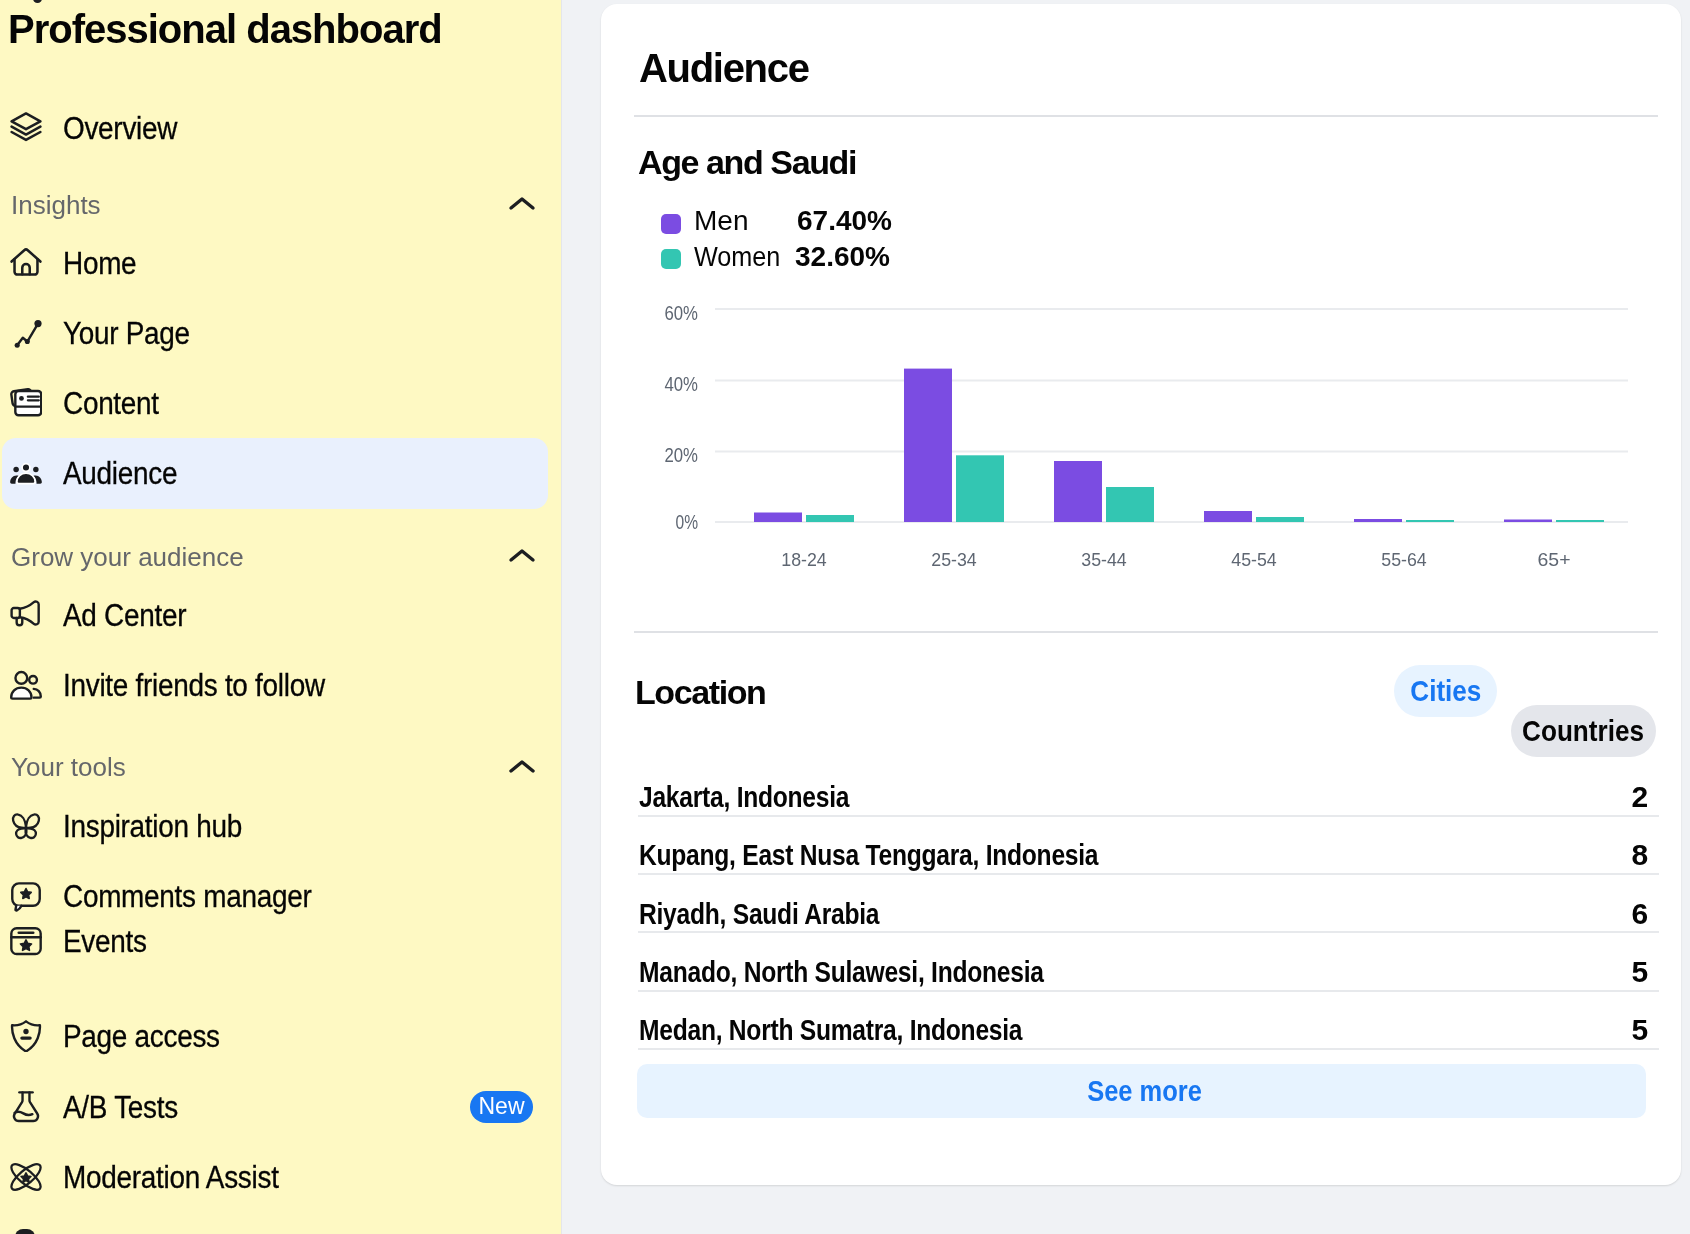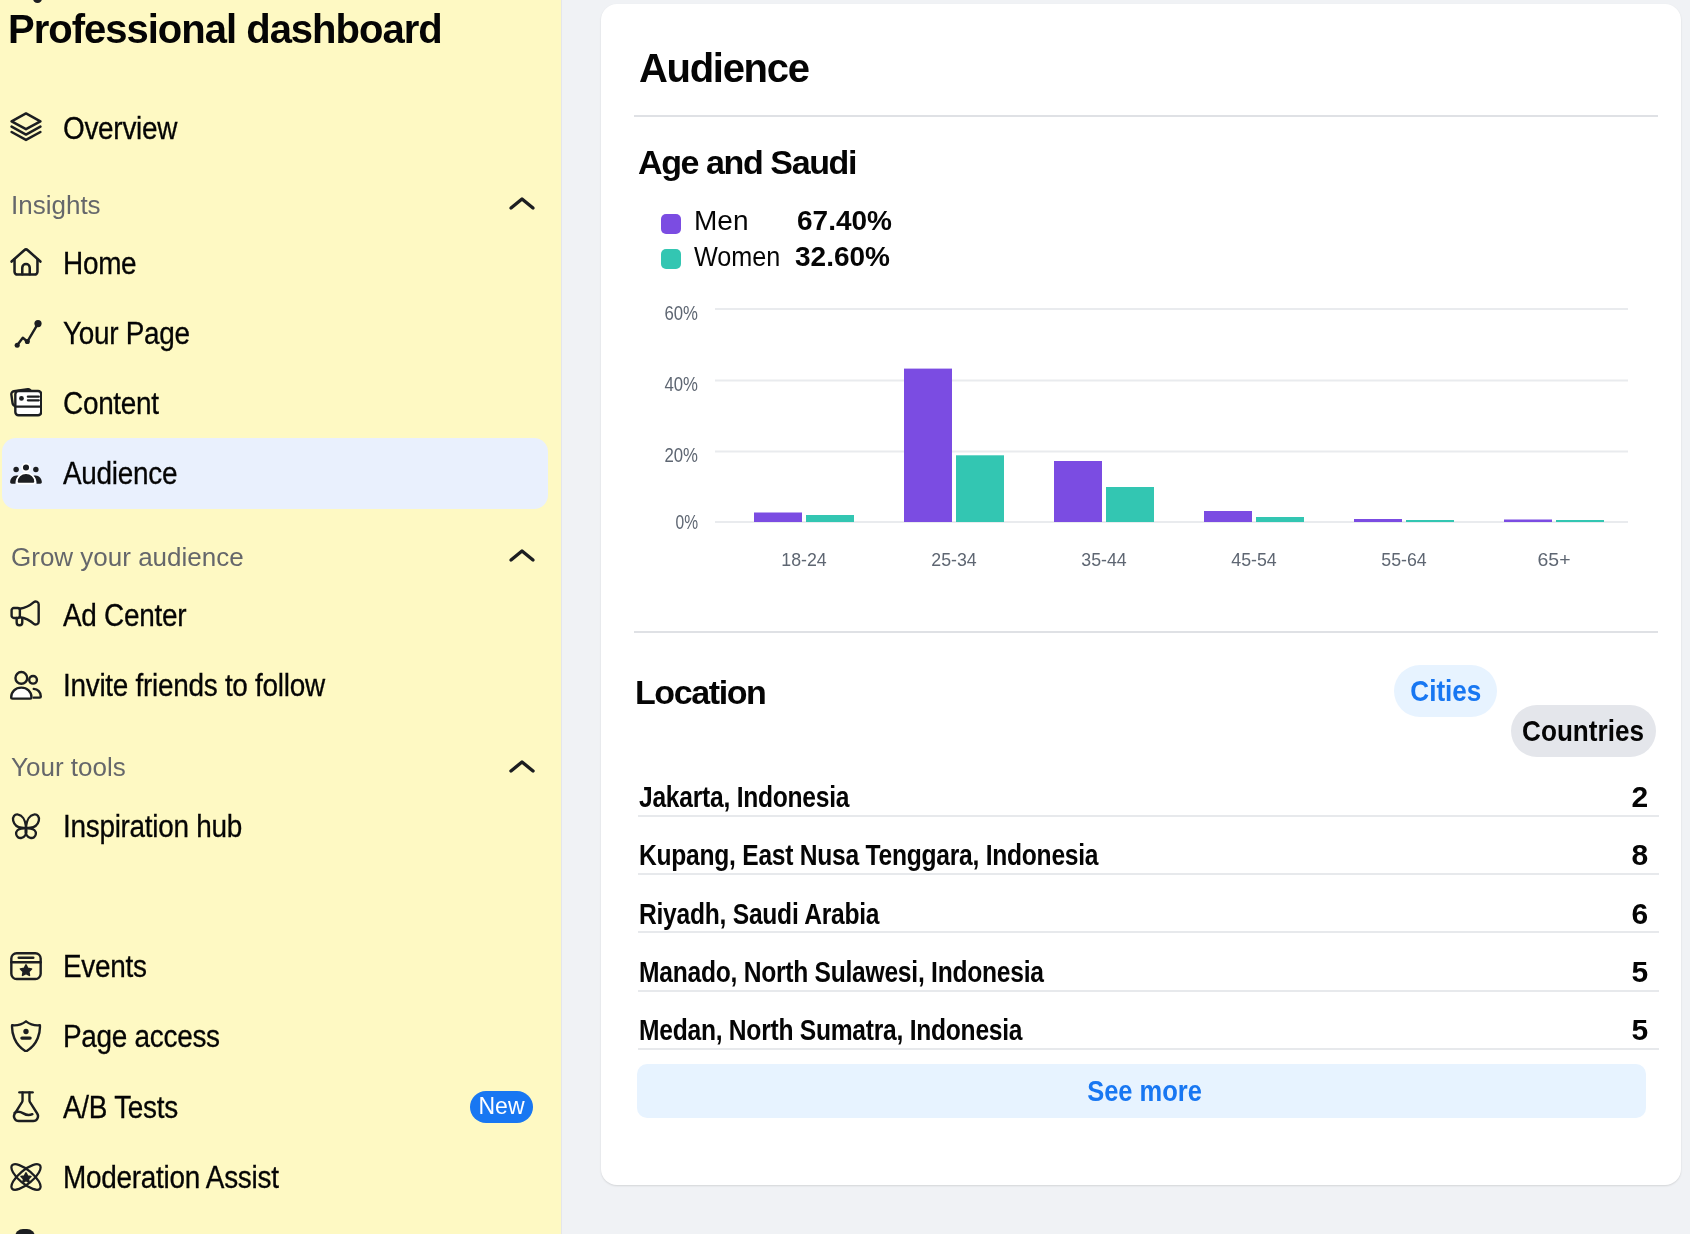--- a/index.html
+++ b/index.html
@@ -123,21 +123,29 @@
             <path d="M11.9 11.9C11.3 7.2 9 3.8 6.2 3.4 3.4 2.9 1.7 5.2 2.4 8c.7 2.8 3.3 5 6.4 5.3l3.1.3z"></path>
             <path d="M11.9 13.6l-3.2.3c-2.5.3-4.3 2.1-4.1 4.1.2 2 2.1 3.4 4.1 2.9 2.4-.55 4-2.95 3.6-5.5z"></path>
           </g>
           <g transform="translate(24,0) scale(-1,1)">
             <path d="M11.9 11.9C11.3 7.2 9 3.8 6.2 3.4 3.4 2.9 1.7 5.2 2.4 8c.7 2.8 3.3 5 6.4 5.3l3.1.3z"></path>
             <path d="M11.9 13.6l-3.2.3c-2.5.3-4.3 2.1-4.1 4.1.2 2 2.1 3.4 4.1 2.9 2.4-.55 4-2.95 3.6-5.5z"></path>
           </g>
         </svg></span>
       <span class="tx">Inspiration hub</span>
     </div>
-  <div class="mi" style="top:931px;padding-left:33px;">
+  <div class="mi" style="top:861px;">
+      <span class="ic"><svg viewBox="0 0 24 24" fill="none" stroke="#1c1e21" stroke-width="1.8" stroke-linejoin="round" stroke-linecap="round">
+          <rect x="1.7" y="2.5" width="20.6" height="16.8" rx="5"></rect>
+          <path d="M8.6 19.3c-.7 1.5-1.9 2.8-3.5 3.6-.5.25-1.05-.2-.95-.75l.5-2.9" fill="#fff"></path>
+          <path d="m12 6.4 1.2 2.45 2.7.4-1.95 1.9.45 2.7L12 12.55l-2.4 1.3.45-2.7-1.95-1.9 2.7-.4z" fill="#1c1e21" stroke-width="1.2"></path>
+        </svg></span>
+      <span class="tx">Comments manager</span>
+    </div>
+  <div class="mi" style="top:906px;padding-left:33px;">
       <span class="ic"><svg viewBox="0 0 24 24" fill="none" stroke="#1c1e21" stroke-width="1.8" stroke-linejoin="round" stroke-linecap="round">
           <rect x="1" y="2.4" width="22" height="19.4" rx="4"></rect>
           <path d="M1 9.2h22"></path>
           <path d="M6.6 5.8h10.8" stroke-width="2"></path>
           <path d="m12 11.2 1.3 2.6 2.85.4-2.05 2 .5 2.85L12 17.7l-2.6 1.35.5-2.85-2.05-2 2.85-.4z" fill="#1c1e21" stroke-width="1.2"></path>
         </svg></span>
       <span class="tx">Events</span>
     </div>
   <div class="mi" style="top:1072px;">
       <span class="ic"><svg viewBox="0 0 24 24" fill="none" stroke="#1c1e21" stroke-width="1.8" stroke-linejoin="round" stroke-linecap="round">

